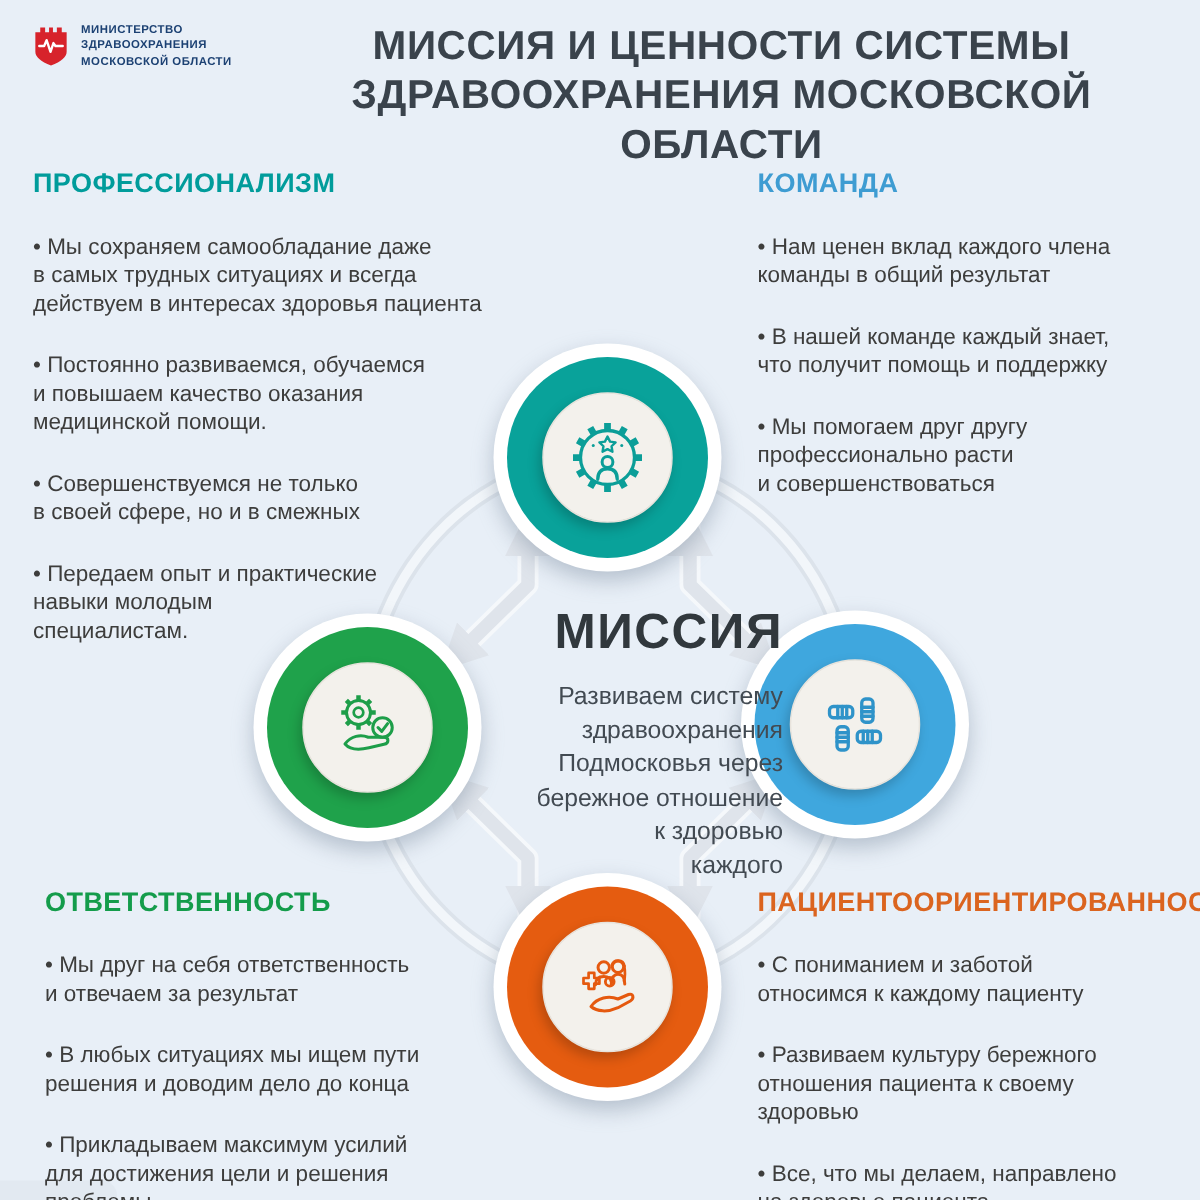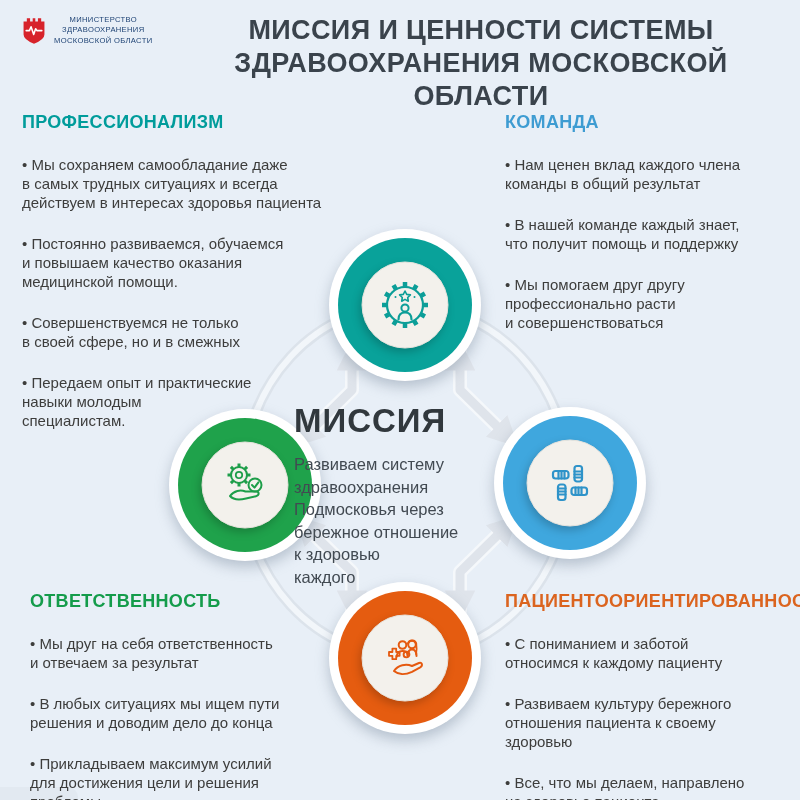--- a/index.html
+++ b/index.html
@@ -4,41 +4,41 @@
 <style>
   html,body{margin:0;padding:0;background:#e8eff7;}
   .canvas{
     position:relative;width:800px;height:800px;overflow:hidden;
     background:#e8eff7;
     font-family:"Liberation Sans", sans-serif;
   }
   .diagram{position:absolute;left:0;top:0;z-index:1;}
   
   .logo{position:absolute;left:22px;top:15px;display:flex;align-items:center;gap:8px;z-index:2;}
-  .logo-text{font-size:7.6px;font-weight:normal;color:#1c4173;line-height:1.35;letter-spacing:.35px;text-align:center;}
+  .logo-text{font-size:7.6px;font-weight:bold;color:#1c4173;line-height:1.35;letter-spacing:.35px;}
   
   .header-title{
     position:absolute;left:150px;right:8px;top:14px;z-index:2;
     text-align:center;color:#3a434c;font-weight:bold;font-size:27px;
     line-height:1.22;letter-spacing:.4px;margin-left:20px;
   }
   
   .section{position:absolute;z-index:2;}
   .section h2{margin:0 0 10px 0;font-size:18px;font-weight:bold;letter-spacing:.3px;white-space:nowrap;}
   .bullet-item{margin-top:22px;font-size:15px;line-height:19px;color:#3d3d3c;white-space:pre-line;}
   #sec-prof{left:22px;top:112px;width:330px;}
   #sec-team{left:505px;top:112px;width:292px;}
   #sec-resp{left:30px;top:591px;width:330px;}
   #sec-pat{left:505px;top:591px;width:290px;}
   .teal-h{color:#009c9b;}
   .blue-h{color:#3e9cd2;}
   .green-h{color:#149c4b;}
   .orange-h{color:#db641f;}
   
-  .mission{position:absolute;left:294px;top:402px;width:228px;z-index:3;text-align:left;}
+  .mission{position:absolute;left:294px;top:402px;width:228px;z-index:3;text-align:right;}
   .mission-title{font-size:33px;font-weight:bold;color:#31383d;letter-spacing:1px;}
   .mission-text{margin-top:13px;}
   .mission-line{font-size:16.5px;line-height:22.5px;color:#424a52;}
   .corner-artifact{position:absolute;left:0;bottom:0;width:78px;height:13px;background:#dce3ec;border-top-right-radius:10px;opacity:.5;z-index:1;}
 </style>
 </head>
 <body>
 
 <div class="canvas">
 

